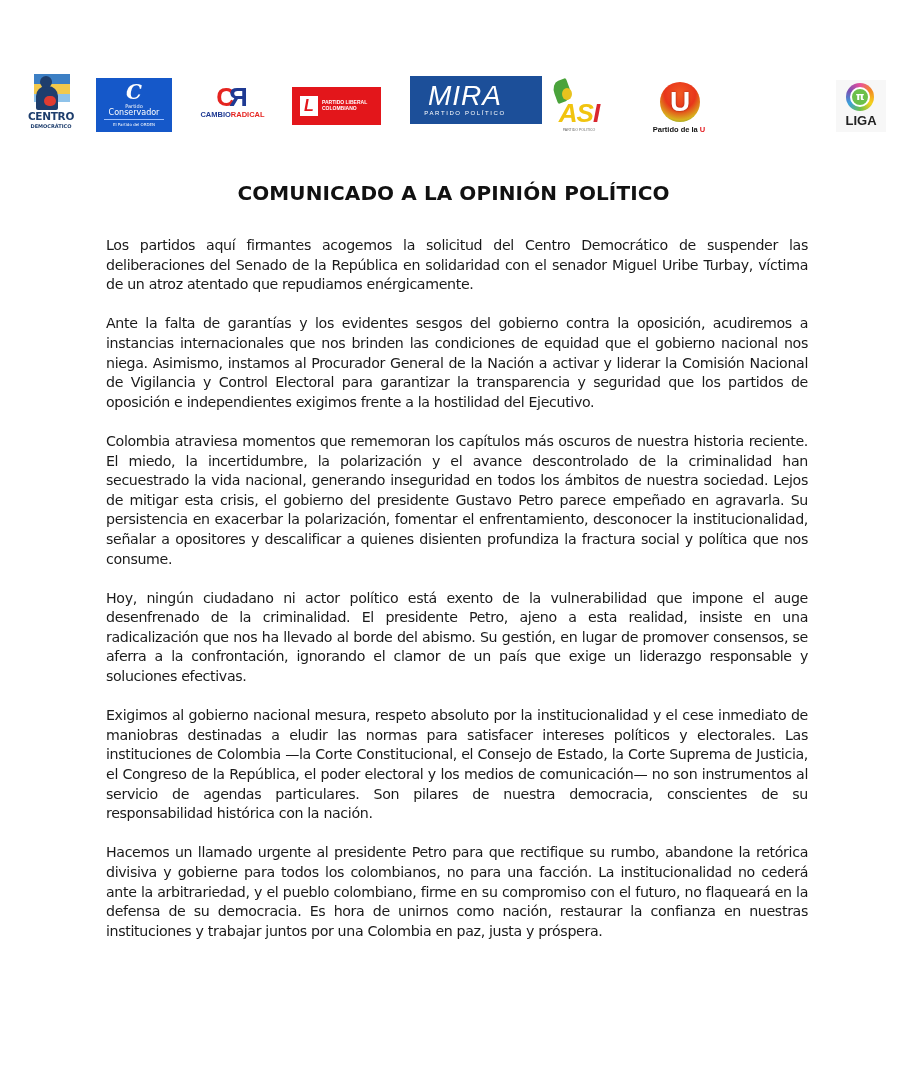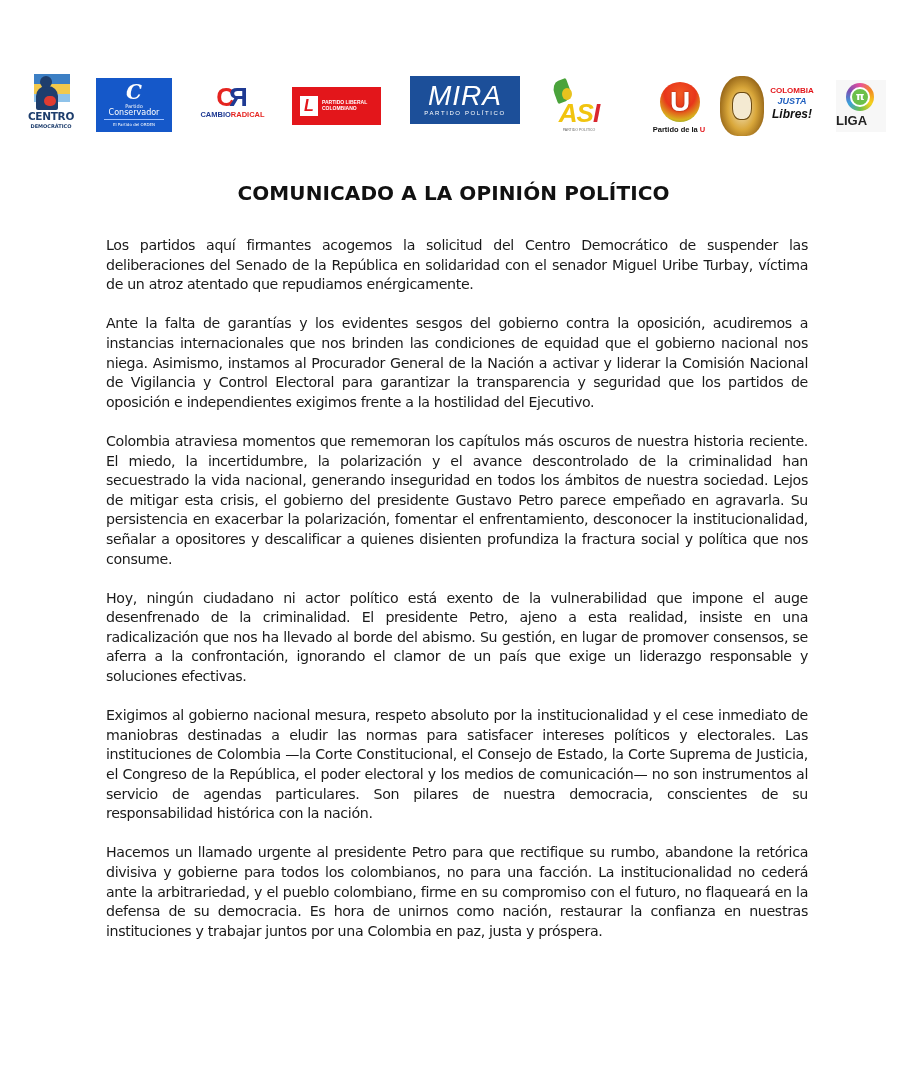--- a/index.html
+++ b/index.html
@@ -34,21 +34,21 @@
   .cr .mark span { color: #e52420; }
   .cr .t { position: absolute; left: 0; top: 30px; width: 85px; text-align: center; font: bold 7.5px "Liberation Sans", sans-serif; color: #1f3a93; }
   .cr .t span { color: #e52420; margin-top: 48px; }
 
   
   .pl { left: 292px; top: 87px; width: 89px; height: 38px; background: #e3161b; color: #fff; }
   .pl .flag { position: absolute; left: 8px; top: 9px; width: 18px; height: 20px; background: #fff; color: #e3161b; font: italic bold 16px "Liberation Sans", sans-serif; text-align: center; line-height: 20px; }
   .pl .t { position: absolute; left: 30px; top: 12px; width: 56px; font: bold 5px "Liberation Sans", sans-serif; line-height: 6px; }
 
   
-  .mira { left: 410px; top: 76px; width: 110px; height: 48px; background: #1c4f99; color: #fff; }
+  .mira { left: 410px; top: 76px; width: 132px; height: 48px; background: #1c4f99; color: #fff; }
   .mira .t1 { position: absolute; left: 0; top: 4px; width: 110px; text-align: center; font: italic 28px "Liberation Sans", sans-serif; letter-spacing: 1px; }
   .mira .t2 { position: absolute; left: 0; top: 34px; width: 110px; text-align: center; font: 6px "Liberation Sans", sans-serif; letter-spacing: 1.6px; }
 
   
   .asi { left: 548px; top: 78px; width: 58px; height: 58px; }
   .asi .bird { position: absolute; left: 6px; top: 2px; width: 16px; height: 22px; background: #4aa33b; border-radius: 50% 10% 50% 10%; transform: rotate(-20deg); }
   .asi .bird2 { position: absolute; left: 14px; top: 10px; width: 10px; height: 12px; background: #e8c21e; border-radius: 50%; }
   .asi .t { position: absolute; left: 4px; top: 20px; width: 54px; text-align: center; font: bold 26px "Liberation Sans", sans-serif; color: #f1c40f; letter-spacing: -1px; }
   .asi .t span { color: #d9262e; font-style: italic; }
   .asi .s { position: absolute; left: 4px; top: 50px; width: 54px; text-align: center; font: 3.5px "Liberation Sans", sans-serif; color: #666; }
@@ -65,21 +65,21 @@
   .cjl .lion { position: absolute; left: 2px; top: 2px; width: 44px; height: 60px; border-radius: 45% 45% 40% 40%; background: radial-gradient(ellipse at 50% 55%, #f3e5c3 0%, #d9a73a 45%, #8a5a12 80%, transparent 82%); }
   .cjl .face { position: absolute; left: 14px; top: 18px; width: 20px; height: 28px; border-radius: 40%; background: #f4ead2; border: 1px solid #6b4a10; }
   .cjl .t1 { position: absolute; left: 44px; top: 12px; width: 60px; text-align: center; font: bold 8px "Liberation Sans", sans-serif; color: #e3161b; }
   .cjl .t2 { position: absolute; left: 44px; top: 22px; width: 60px; text-align: center; font: italic bold 9px "Liberation Sans", sans-serif; color: #1f5fbf; }
   .cjl .t3 { position: absolute; left: 44px; top: 33px; width: 60px; text-align: center; font: italic bold 12px "Liberation Sans", sans-serif; color: #111; }
 
   
   .liga { left: 836px; top: 80px; width: 50px; height: 52px; background: #f7f7f7; }
   .liga .ring { position: absolute; left: 10px; top: 3px; width: 28px; height: 28px; border-radius: 50%; background: conic-gradient(#e94f9b, #f28b22, #f5d11c, #6cc04a, #3aa0dc, #7b4fb3, #e94f9b); }
   .liga .inner { position: absolute; left: 14px; top: 7px; width: 20px; height: 20px; border-radius: 50%; background: #6cc04a; border: 2px solid #fff; color: #fff; text-align: center; font: bold 11px "DejaVu Sans", sans-serif; line-height: 16px; }
-  .liga .t { position: absolute; left: 0; top: 33px; width: 50px; font: bold 13px "Liberation Sans", sans-serif; color: #222; }
+  .liga .t { position: absolute; left: 0; top: 33px; width: 50px; text-align: center; font: bold 13px "Liberation Sans", sans-serif; color: #222; }
 
   
   .title { position: absolute; left: 0; top: 181px; width: 907px; text-align: center; font: bold 20px "DejaVu Sans", sans-serif; color: #111; letter-spacing: 0.1px; }
   .body-text { position: absolute; left: 106px; top: 236px; width: 702px; }
   .para { font: 14.2px/19.6px "DejaVu Sans", sans-serif; color: #1a1a1a; text-align: justify; letter-spacing: -0.35px; margin-bottom: 19.6px; }
 </style>
 </head>
 <body>
 
 <div class="logos">
@@ -123,27 +123,20 @@
     <div class="t"><span style="color:#f1c40f">AS</span><span>I</span></div>
     <div class="s">PARTIDO POLÍTICO</div>
   </div>
 
   <div class="logo pu">
     <div class="ball"></div>
     <div class="u">U</div>
     <div class="t"><span style="color:#111">Partido de la </span><span>U</span></div>
   </div>
 
-  <div class="logo cjl">
-    <div class="lion"></div>
-    <div class="face"></div>
-    <div class="t1">COLOMBIA</div>
-    <div class="t2">JUSTA</div>
-    <div class="t3">Libres!</div>
-  </div>
 
   <div class="logo liga">
     <div class="ring"></div>
     <div class="inner">π</div>
     <div class="t">LIGA</div>
   </div>
 </div>
 
 <h1 class="title">COMUNICADO A LA OPINIÓN POLÍTICO</h1>
 

